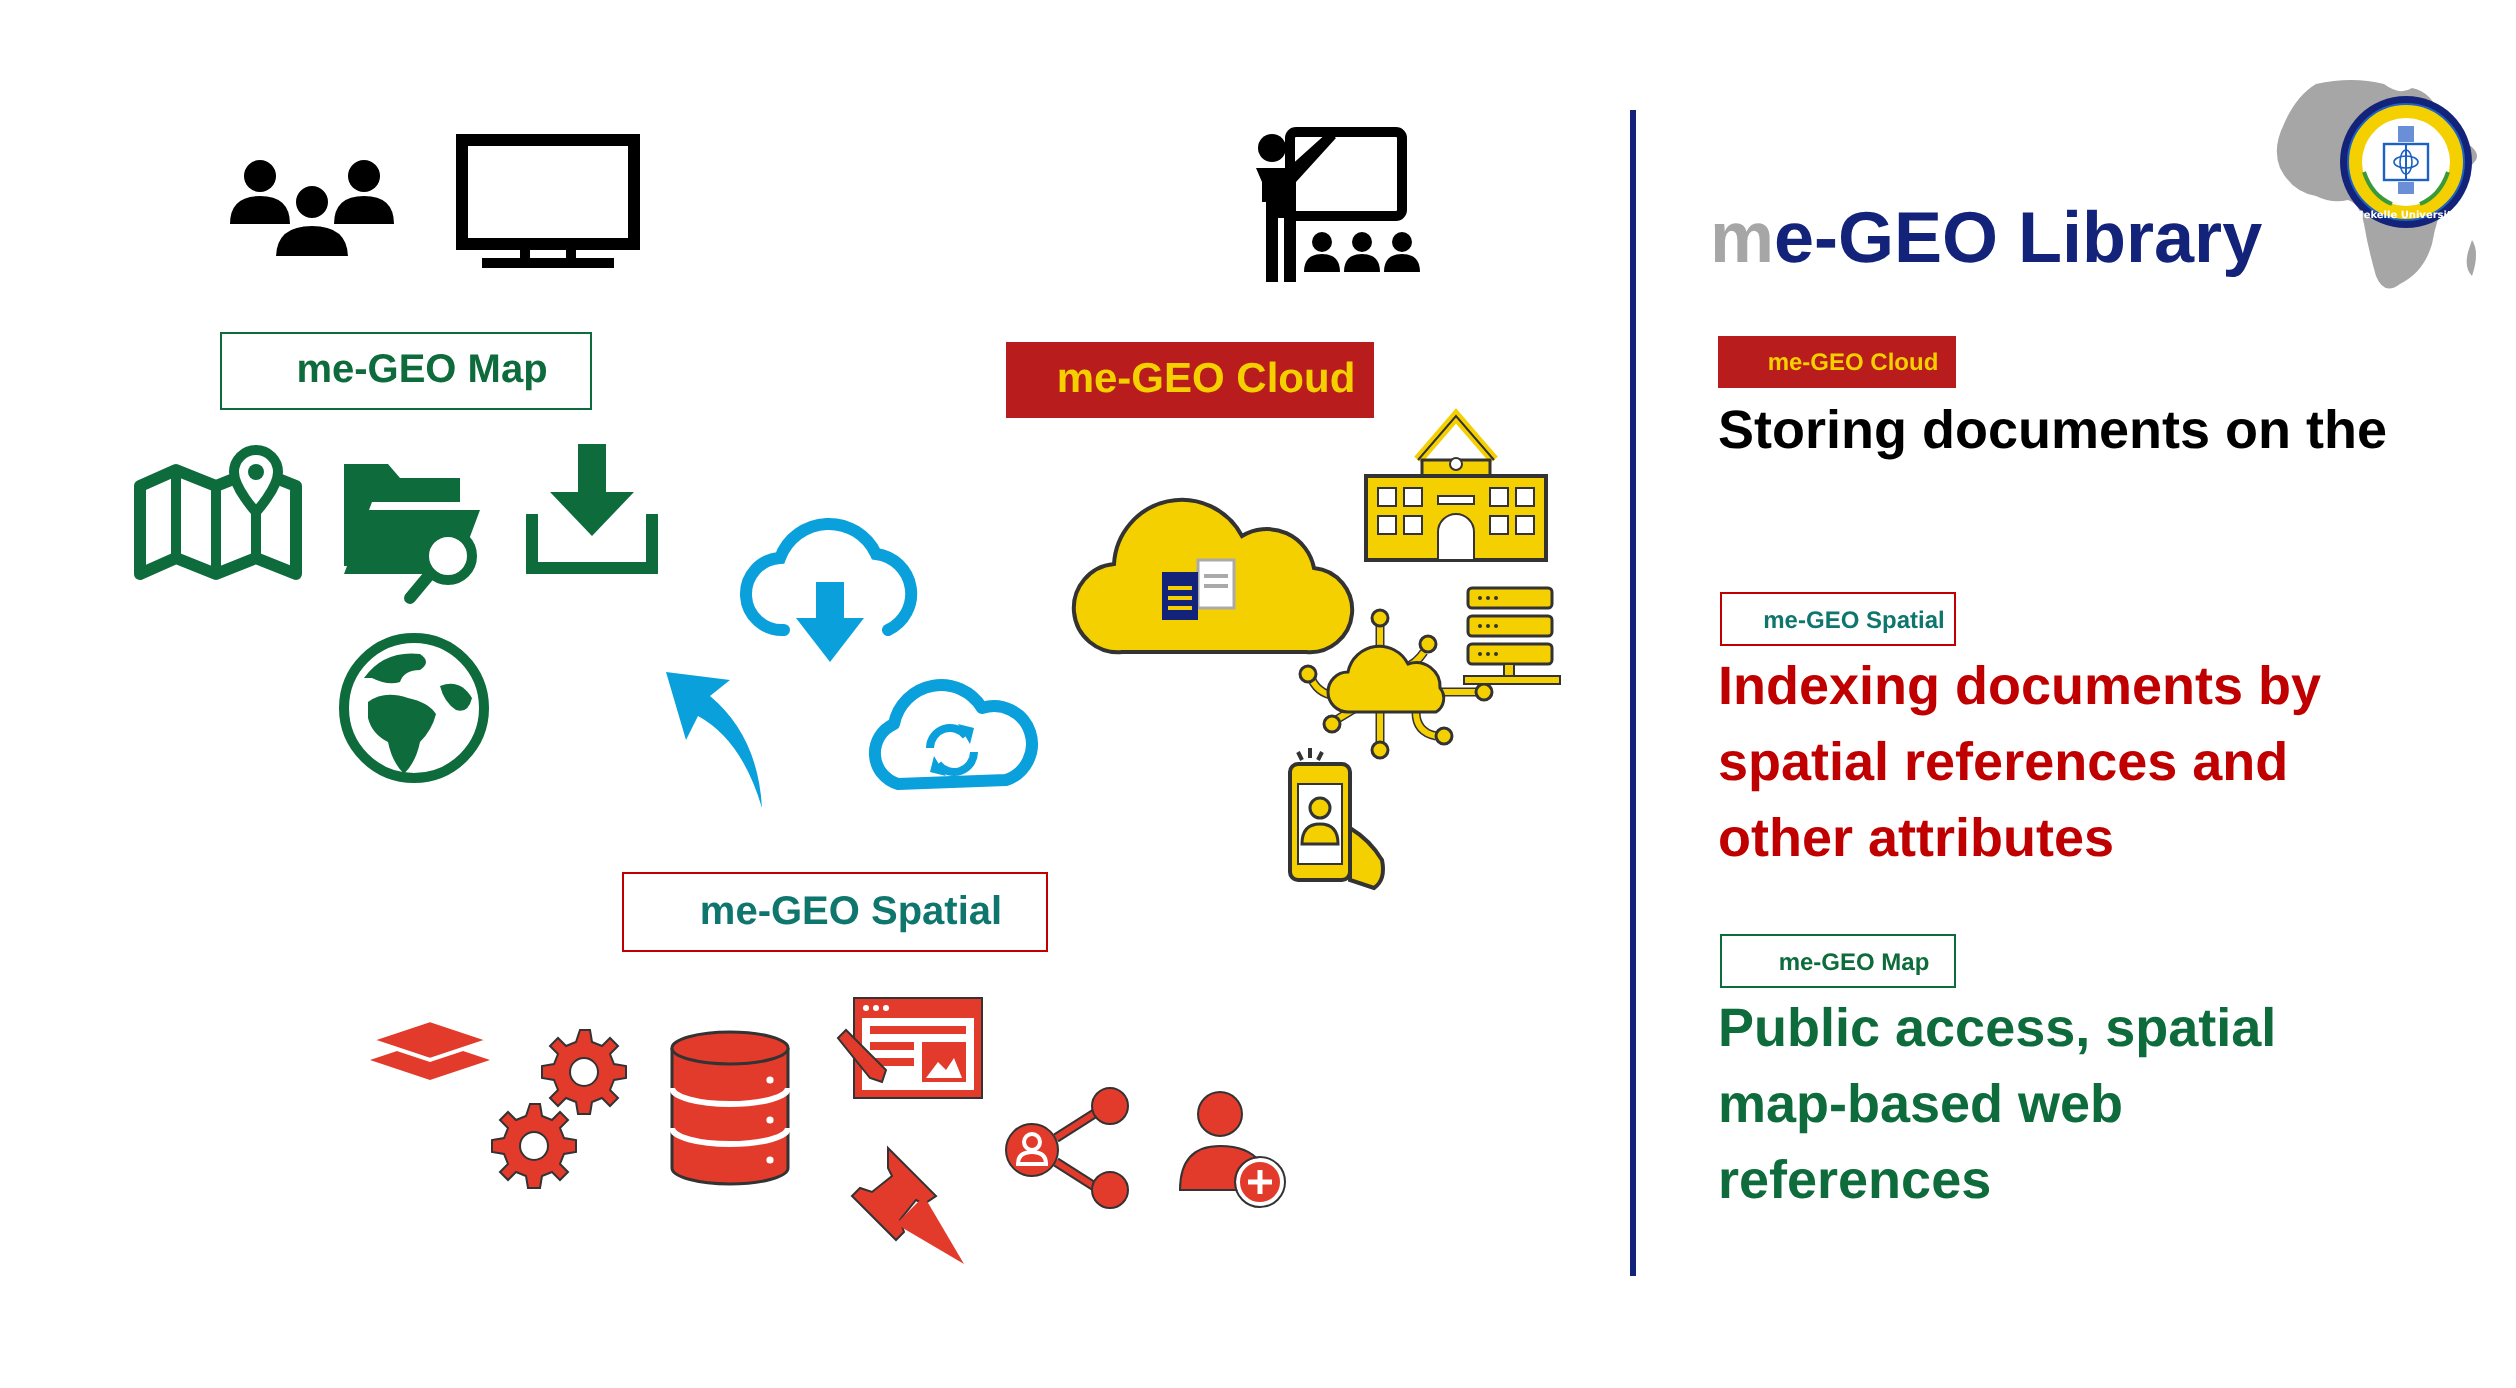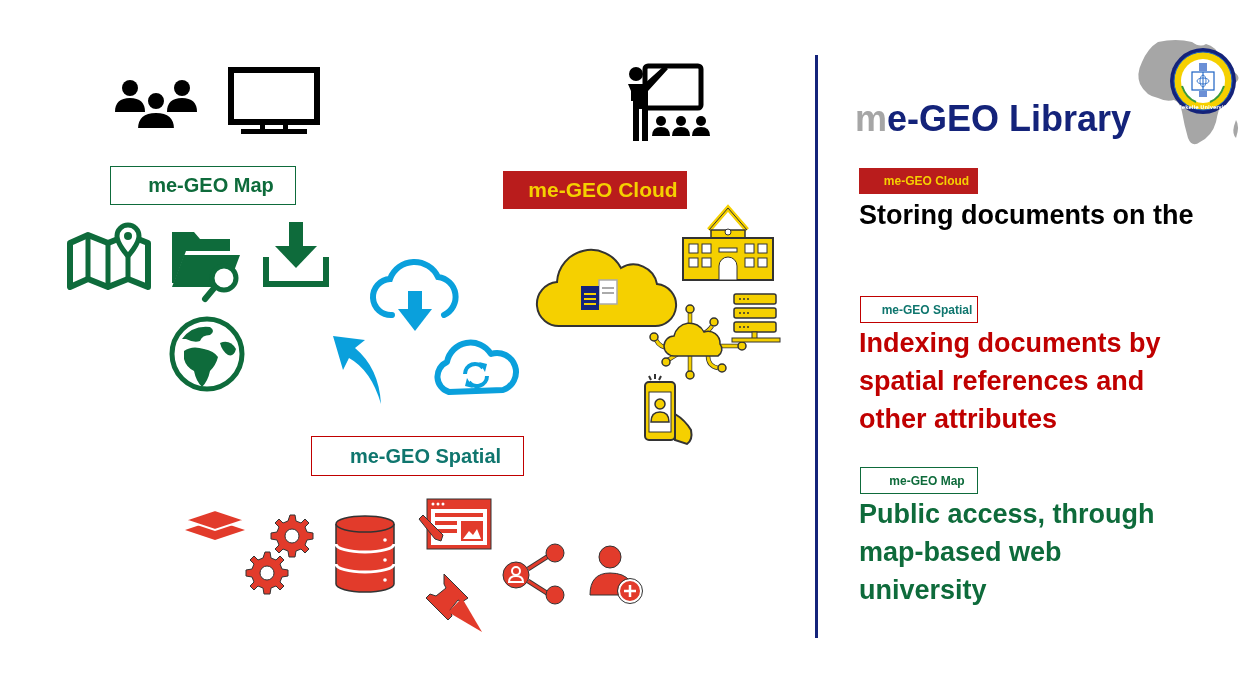--- a/index.html
+++ b/index.html
@@ -288,16 +288,16 @@
 
 <div class="tag tag-spatial" style="left:860px;top:296px;width:118px;height:27px;font-size:12px;">me-GEO Spatial</div>
 <div class="desc desc-spatial">
   <div>Indexing documents by</div>
   <div>spatial references and</div>
   <div>other attributes</div>
 </div>
 
 <div class="tag tag-map" style="left:860px;top:467px;width:118px;height:27px;font-size:12px;">me-GEO Map</div>
 <div class="desc desc-map">
-  <div>Public access, through</div>
+  <div>Public access, spatial</div>
   <div>map-based web</div>
-  <div>university</div>
+  <div>references</div>
 </div>
 
 </body></html>

